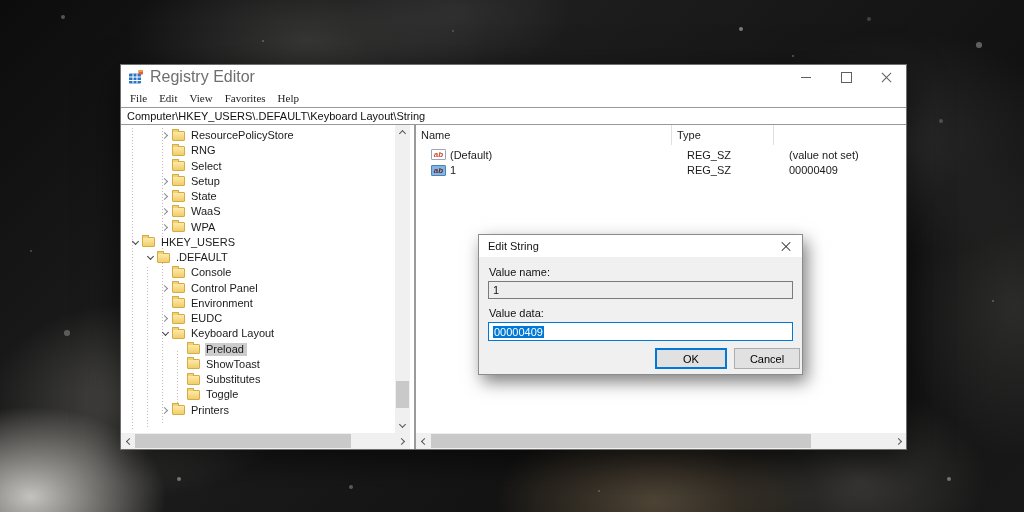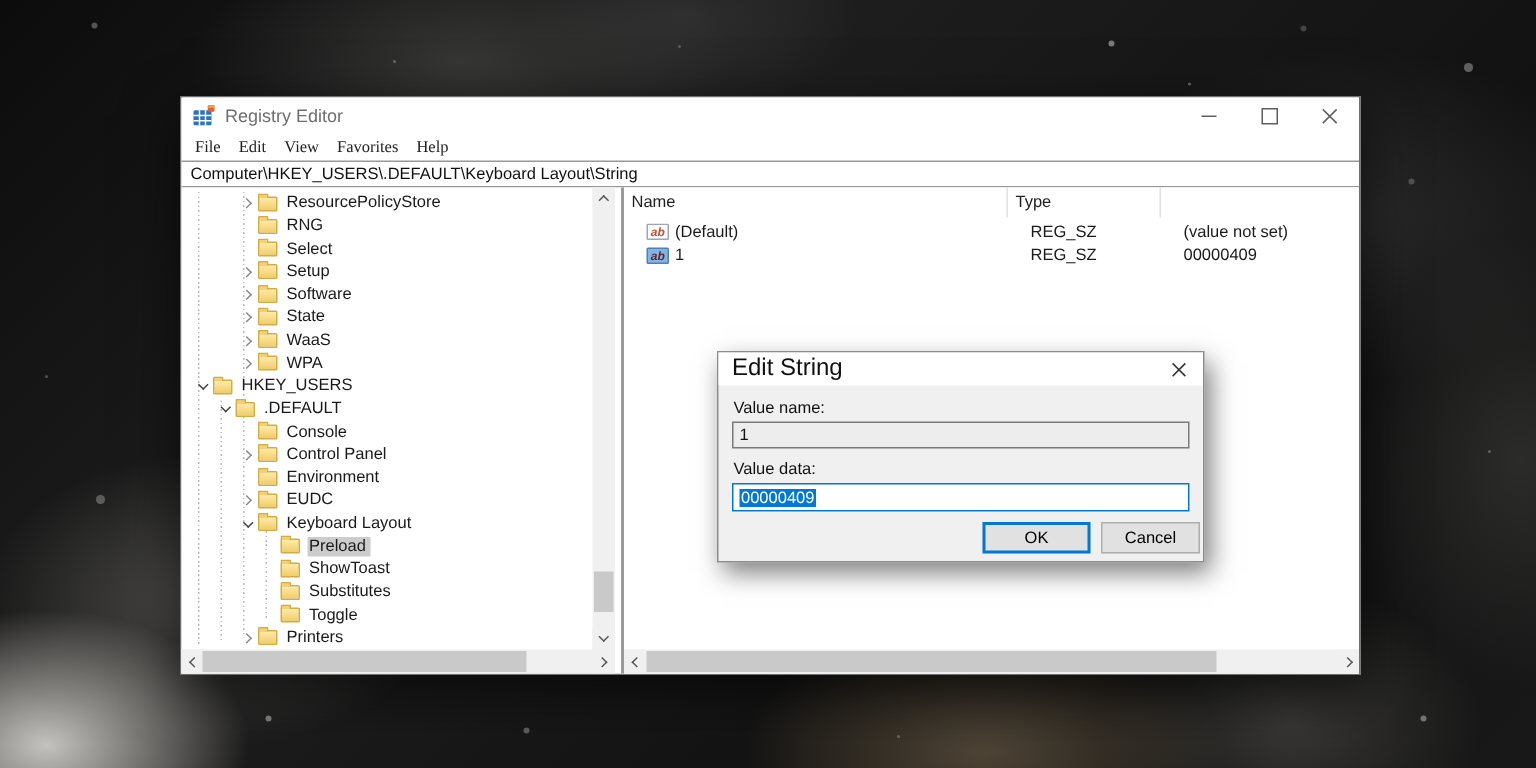--- a/index.html
+++ b/index.html
@@ -38,21 +38,21 @@
 
   
   .window {
     position:absolute; left:120px; top:64px; width:787px; height:386px;
     background:#fff; border:1px solid #6f6f6f;
     box-shadow:0 12px 34px rgba(0,0,0,.6);
     font-size:11px; color:#1a1a1a;
   }
   .titlebar { position:absolute; left:0; top:0; right:0; height:24px; background:#fff; display:flex; align-items:center; }
   .titlebar .app-icon { margin:0 6px 0 7px; width:16px; height:16px; flex:none; }
-  .titlebar .title-text { color:#6e6e6e; font-size:12px; }
+  .titlebar .title-text { color:#6e6e6e; font-size:16px; }
   .caption-buttons { position:absolute; right:0; top:0; height:24px; display:flex; }
   .cap-btn { width:40px; height:24px; position:relative; display:flex; align-items:center; justify-content:center; }
   .cap-min::after { content:""; width:10px; height:1px; background:#5f5f5f; }
   .cap-max::after { content:""; width:9px; height:9px; border:1px solid #5f5f5f; }
   .cap-close::before, .cap-close::after { content:""; position:absolute; width:13px; height:1px; background:#5f5f5f; }
   .cap-close::before { transform:rotate(45deg); }
   .cap-close::after  { transform:rotate(-45deg); }
 
   .menubar { position:absolute; left:0; top:24px; right:0; height:18px; background:#fff; display:flex; align-items:center; padding-left:3px;font-family:Liberation Serif, serif; }
   .menu-item { padding:2px 6px; color:#222; }
@@ -105,21 +105,21 @@
   .regicon { width:15px; height:11px; flex:none; margin-right:4px; border:1px solid #9aa6bb; background:#fff;
     color:#cf4a31; font-weight:bold; font-size:8px; line-height:9px; text-align:center; border-radius:1px;
     font-style:italic; }
   .regicon.sel { background:#7fb6e8; border-color:#4f82b3; color:#6b1f1f; }
 
   
   .dialog { position:absolute; left:478px; top:234px; width:325px; height:141px;
     background:#f0f0f0; border:1px solid #8c8c8c; box-shadow:4px 7px 16px rgba(0,0,0,.5);
     font-size:11px; color:#111; z-index:10; }
   .dlg-titlebar { position:absolute; left:0; top:0; right:0; height:22px; background:#fff;
-    display:flex; align-items:center; padding-left:9px; font-size:16px; }
+    display:flex; align-items:center; padding-left:9px; font-size:11px; }
   .dlg-close { position:absolute; right:0; top:0; width:32px; height:22px; display:flex; align-items:center; justify-content:center; }
   .dlg-close::before, .dlg-close::after { content:""; position:absolute; width:12px; height:1px; background:#333; }
   .dlg-close::before { transform:rotate(45deg); } .dlg-close::after { transform:rotate(-45deg); }
   .dlg-label { position:absolute; left:10px; }
   .dlg-field { position:absolute; left:9px; right:9px; height:18px; display:flex; align-items:center; padding-left:4px; }
   .field-name { top:46px; background:#ededed; border:1px solid #7a7a7a; }
   .field-data { top:87px; height:19px; background:#fff; border:1px solid #0078d7; }
   .sel-text { background:#0078d7; color:#fff; padding:0 1px; }
   .dlg-btn { position:absolute; top:113px; height:21px; display:flex; align-items:center; justify-content:center;
     background:#e1e1e1; color:#000; }
@@ -197,28 +197,20 @@
             </span>
             <span class="folder"></span>
             <span class="tree-label">Setup</span>
           </div>
           <div class="tree-row">
             <span class="tree-indent" style="width: 38px;"></span>
             <span class="tree-expander">
               <span class="chev collapsed"></span>
             </span>
             <span class="folder"></span>
-            <span class="tree-label">Software</span>
-          </div>
-          <div class="tree-row">
-            <span class="tree-indent" style="width: 38px;"></span>
-            <span class="tree-expander">
-              <span class="chev collapsed"></span>
-            </span>
-            <span class="folder"></span>
             <span class="tree-label">State</span>
           </div>
           <div class="tree-row">
             <span class="tree-indent" style="width: 38px;"></span>
             <span class="tree-expander">
               <span class="chev collapsed"></span>
             </span>
             <span class="folder"></span>
             <span class="tree-label">WaaS</span>
           </div>

